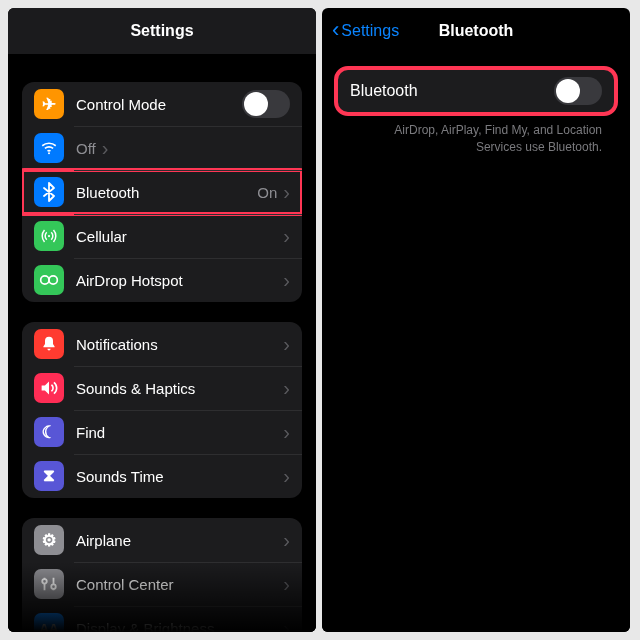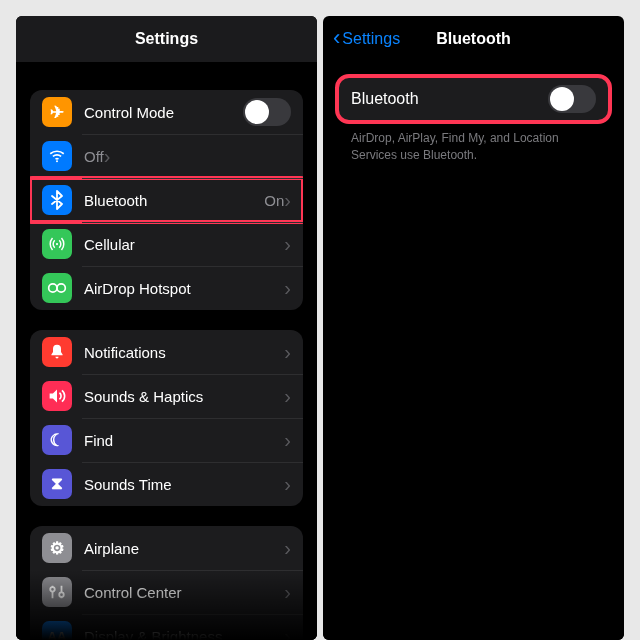--- a/index.html
+++ b/index.html
@@ -1,47 +1,47 @@
 <!DOCTYPE html>
 <html><head>
 <meta charset="utf-8">
 <style>
   * { box-sizing: border-box; margin: 0; padding: 0; font-family: -apple-system, "Helvetica Neue", Arial, sans-serif; }
   body { background: #000; width: 640px; height: 640px; overflow: hidden; }
-  .stage { display: flex; gap: 6px; padding: 16px; background: #e8e8e8; width: 640px; height: 640px; }
+  .stage { display: flex; gap: 6px; padding: 8px; background: #e8e8e8; width: 640px; height: 640px; }
   .phone { width: 308px; height: 624px; background: #000; border-radius: 6px; overflow: hidden; position: relative; display: flex; flex-direction: column; }
   
   .header-left { height: 46px; background: #1b1b1d; display: flex; align-items: center; justify-content: center; color: #fff; font-size: 16px; font-weight: 600; }
   .scroll-area { flex: 1; overflow: hidden; padding: 0 14px; background: #000; }
   .spacer-top { height: 28px; }
   .group { background: #1c1c1e; border-radius: 12px; margin-bottom: 20px; overflow: hidden; }
   .row { display: flex; align-items: center; height: 44px; padding: 0 12px; color: #fff; font-size: 15px; position: relative; }
   .row + .row::before { content: ""; position: absolute; top: 0; left: 52px; right: 0; height: 1px; background: #2e2e30; }
   .ico { width: 30px; height: 30px; border-radius: 7px; margin-right: 12px; display: flex; align-items: center; justify-content: center; color: #fff; font-size: 16px; font-weight: 700; flex-shrink: 0; }
   .row-label { flex: 1; }
-  .row-value { color: #8e8e93; font-size: 15px; margin-right: 0; }
+  .row-value { color: #8e8e93; font-size: 15px; margin-right: 6px; }
   .chev { color: #5a5a5e; font-size: 20px; line-height: 1; }
   .toggle { width: 48px; height: 28px; border-radius: 14px; position: relative; }
   .toggle.off { background: #39393d; }
   .toggle.off::after { content: ""; position: absolute; left: 2px; top: 2px; width: 24px; height: 24px; background: #fff; border-radius: 50%; }
   .highlight { outline: 4px solid #ff3654; outline-offset: -2px; border-radius: 2px; }
   
   .ic-orange { background: #ff9500; } .ic-blue { background: #007aff; } .ic-green { background: #34c759; }
   .ic-red { background: #ff3b30; } .ic-pink { background: #ff2d55; } .ic-indigo { background: #5856d6; }
   .ic-gray { background: #8e8e93; } .ic-bluet { background: #0a84ff; }
   
   .header-right { height: 46px; display: flex; align-items: center; padding: 0 10px; color: #fff; position: relative; }
   .back { color: #0a84ff; font-size: 16px; display: flex; align-items: center; gap: 2px; cursor: pointer; }
   .back-chev { font-size: 22px; line-height: 1; margin-top: -2px; }
   .header-right-title { position: absolute; left: 0; right: 0; text-align: center; font-size: 16px; font-weight: 600; pointer-events: none; }
   .right-body { flex: 1; background: #000; padding: 14px; }
   .right-group { background: #1c1c1e; border-radius: 12px; overflow: hidden; }
   .right-row { display: flex; align-items: center; height: 46px; padding: 0 14px; color: #fff; font-size: 16px; }
   .right-row .row-label { flex: 1; }
-  .footer-note { color: #7a7a7e; font-size: 12px; padding: 8px 14px 0; line-height: 1.4; }
+  .footer-note { color: #7a7a7e; font-size: 12px; padding: 8px 14px 0; line-height: 1.4; text-align: right; }
   .fade-bottom { position: absolute; bottom: 0; left: 0; right: 0; height: 70px; background: linear-gradient(transparent, #000); pointer-events: none; }
   svg { display: block; }
 </style>
 </head>
 <body>
 
 <div class="stage">
 
   <div class="phone">
     <div class="header-left">

